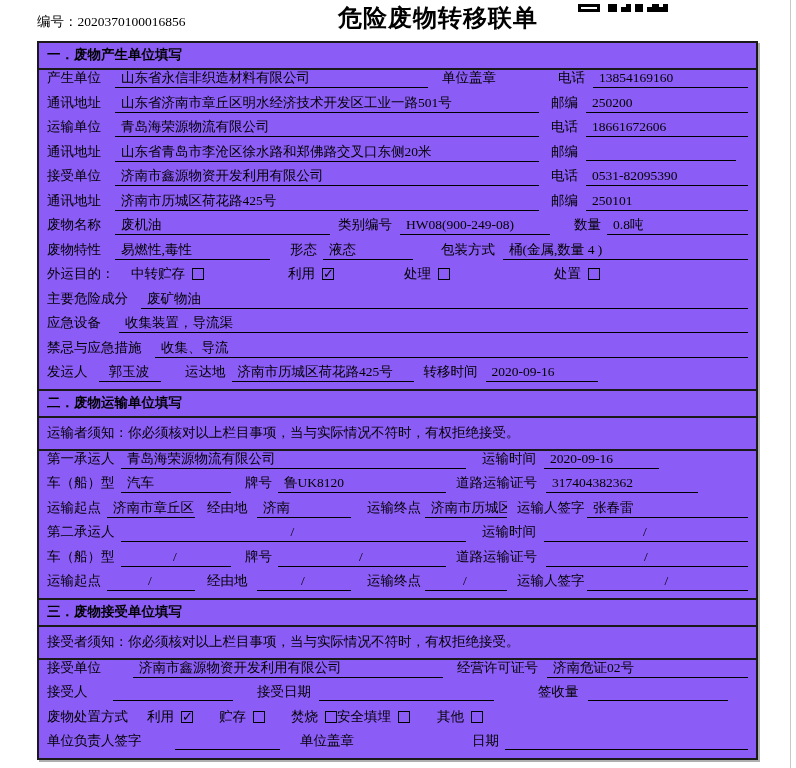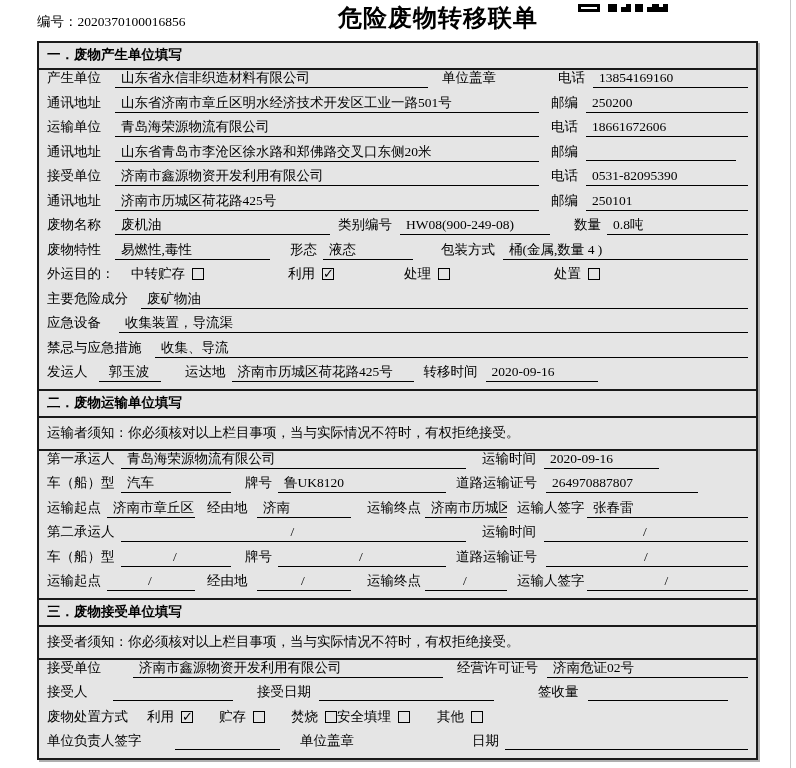--- a/index.html
+++ b/index.html
@@ -9,21 +9,21 @@
   .page-edge { position:absolute; top:0; right:5px; width:1px; height:768px; background:#c8c8c8; }
 
   .doc-header { position:relative; height:38px; }
   .serial { position:absolute; left:37px; top:13px; font-size:13.5px; white-space:nowrap; }
   .doc-title { position:absolute; left:0; right:0; top:2px; text-align:center; text-indent:80px;
                font-family:"Liberation Sans","DejaVu Sans",sans-serif; font-weight:bold;
                font-size:24px; letter-spacing:1px; }
   .qr-frag { position:absolute; left:578px; top:0; }
 
   .form-table { position:absolute; left:37px; top:41px; width:721px;
-                border:2px solid #1a1a1a; box-shadow:2px 2px 0 rgba(110,110,110,.55); background:#e5e5e5; }
+                border:2px solid #1a1a1a; box-shadow:2px 2px 0 rgba(110,110,110,.55); background:#8b5cf6; }
 
   .sec-header { font-family:"Liberation Sans","DejaVu Sans",sans-serif; font-weight:bold; font-size:13.5px;
                 padding:3px 8px 4px 8px; border-top:2px solid #1a1a1a; border-bottom:2px solid #1a1a1a; }
   .sec-header.first { border-top:none; }
 
   .notice-row { height:33px; display:flex; align-items:center; padding:0 8px; border-bottom:2px solid #1a1a1a; }
 
   .row { display:flex; align-items:flex-start; height:24.5px; padding:0 8px 3px 8px; }
   .lbl { white-space:nowrap; margin-right:6px; line-height:16px; flex:none; }
   .fld { border-bottom:1px solid #000; padding:0 2px 1px 6px; white-space:nowrap; overflow:hidden;
@@ -185,21 +185,21 @@
     <span class="lbl" style="margin-left:16px;width:56px">运输时间</span>
     <span class="fld" style="width:115px">2020-09-16</span>
   </div>
 
   <div class="row">
     <span class="lbl" style="width:68px">车（船）型</span>
     <span class="fld" style="width:110px">汽车</span>
     <span class="lbl" style="margin-left:14px">牌号</span>
     <span class="fld" style="width:168px">鲁UK8120</span>
     <span class="lbl" style="margin-left:10px;width:84px">道路运输证号</span>
-    <span class="fld grow" style="margin-right:50px">264970887807</span>
+    <span class="fld grow" style="margin-right:50px">317404382362</span>
   </div>
 
   <div class="row">
     <span class="lbl" style="width:52px;margin-right:8px">运输起点</span>
     <span class="fld" style="width:88px">济南市章丘区</span>
     <span class="lbl" style="margin-left:12px;width:44px">经由地</span>
     <span class="fld" style="width:94px">济南</span>
     <span class="lbl" style="margin-left:16px;width:52px">运输终点</span>
     <span class="fld" style="width:82px">济南市历城区</span>
     <span class="lbl" style="margin-left:10px;width:64px">运输人签字</span>

